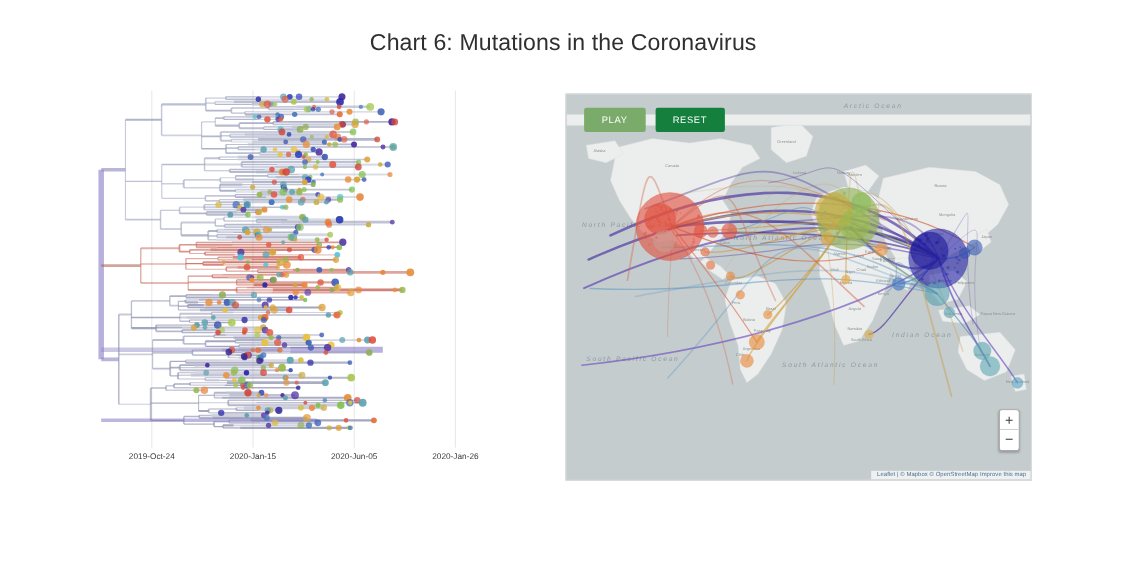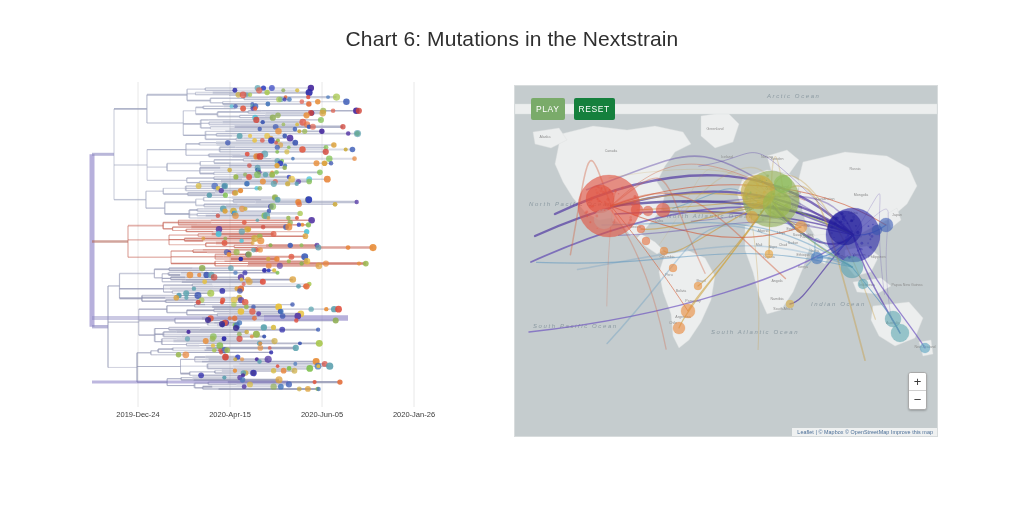--- a/index.html
+++ b/index.html
@@ -42,21 +42,21 @@
   #map-panel {
     position: absolute; left: 514px; top: 85px; width: 424px; height: 352px;
     background: #c5ccce; overflow: hidden;
     border: 1px solid #d8dcdd;
   }
   #map-svg { position: absolute; left: 0; top: 0; width: 422px; height: 350px; display: block; }
 
   #map-controls { position: absolute; left: 16px; top: 12px; display: flex; gap: 9px; z-index: 12; }
   .map-btn {
     font-size: 8.5px; letter-spacing: .6px; color: #fff;
-    padding: 7px 5px 6px; border: none; border-radius: 2px;
+    padding: 7px 16px 6px; border: none; border-radius: 2px;
     font-family: "Liberation Sans", sans-serif; cursor: pointer; line-height: 1;
   }
   #play-button  { background: #7aab6a; }
   #reset-button { background: #15803d; }
 
   
   #zoom-control {
     position: absolute; right: 10px; bottom: 26px; width: 19px; z-index: 12;
     border: 1px solid #a9a9a9; border-radius: 3px; background: #fff;
     box-shadow: 0 1px 2px rgba(0,0,0,.22); overflow: hidden;
@@ -81,21 +81,21 @@
   .geo-label {
     font-size: 3.6px; fill: #8d8d8d;
     font-family: "Liberation Sans", sans-serif;
   }
 </style>
 </head>
 <body>
 
 <div id="slide">
 
-  <div id="title">Chart 6: Mutations in the Nextstrain</div>
+  <div id="title">Chart 6: Mutations in the Coronavirus</div>
 
   <div id="tree-panel">
 
     <div id="tree-plot">
       <svg id="tree-svg" viewBox="0 0 420 325">
         <defs>
           <clipPath id="plotclip">
               <rect x="0" y="0" width="420" height="325"></rect>
             </clipPath>
         </defs>
@@ -961,22 +961,22 @@
             <circle cx="229.47696622395887" cy="306.95999999999947" r="2.12316556237638" fill="#a8c74e" fill-opacity="0.8837810930563137"></circle>
             <circle cx="230.5559452802874" cy="306.95999999999947" r="2.2386130794882773" fill="#4476bb" fill-opacity="0.7361088820500299"></circle>
             <circle cx="120" cy="238" r="3" fill="#3a2a90" fill-opacity="0.85"></circle>
             <circle cx="134" cy="242" r="3" fill="#3a2a90" fill-opacity="0.85"></circle>
             <circle cx="148" cy="246" r="3" fill="#3a2a90" fill-opacity="0.85"></circle>
           </g>
       </svg>
     </div>
 
     <div id="x-axis">
-        <div class="axis-tick" style="left: 50px;">2019-Dec-24</div>
-        <div class="axis-tick" style="left: 142px;">2020-Apr-15</div>
+        <div class="axis-tick" style="left: 50px;">2019-Oct-24</div>
+        <div class="axis-tick" style="left: 142px;">2020-Jan-15</div>
         <div class="axis-tick" style="left: 234px;">2020-Jun-05</div>
         <div class="axis-tick" style="left: 326px;">2020-Jan-26</div>
       </div>
   </div>
 
   <div id="map-panel">
 
     <svg id="map-svg" viewBox="0 0 422 350">
       <rect x="0" y="0" width="422" height="350" fill="#c5ccce"></rect>
       <g id="landmasses">

